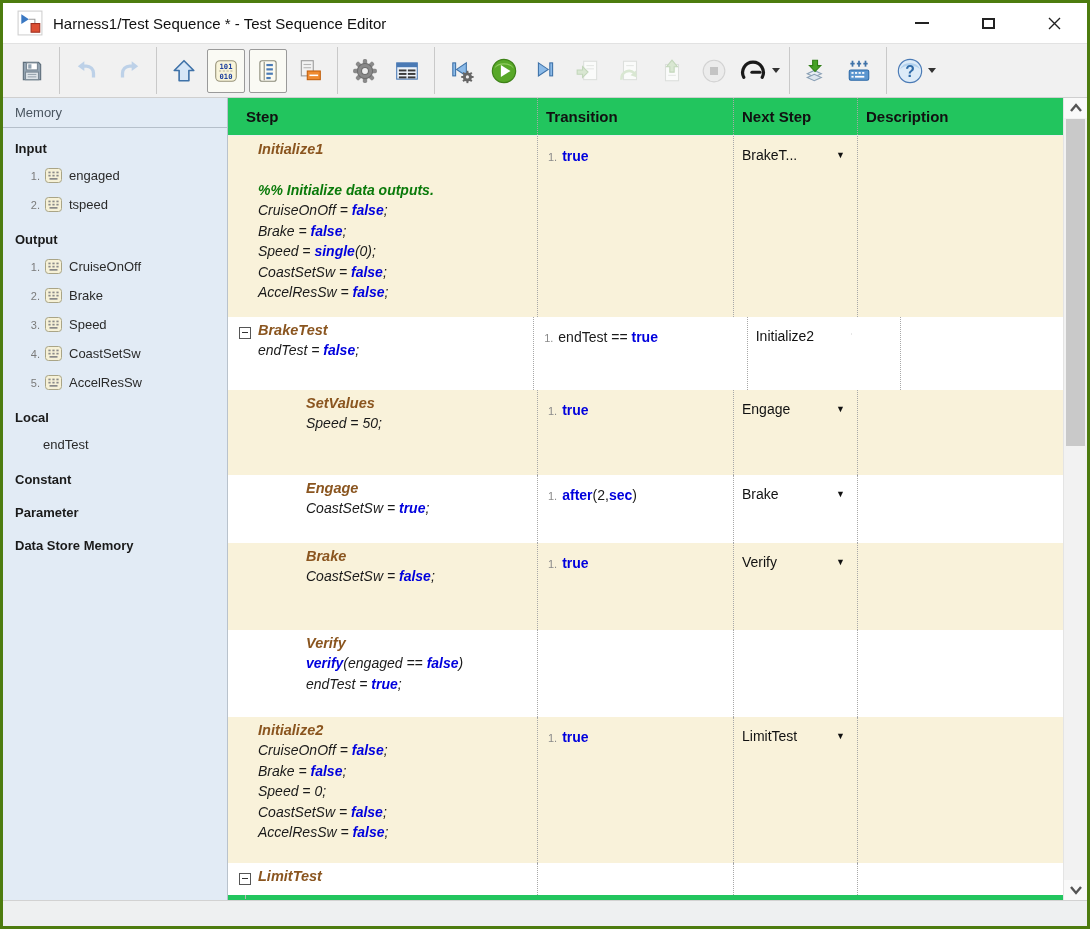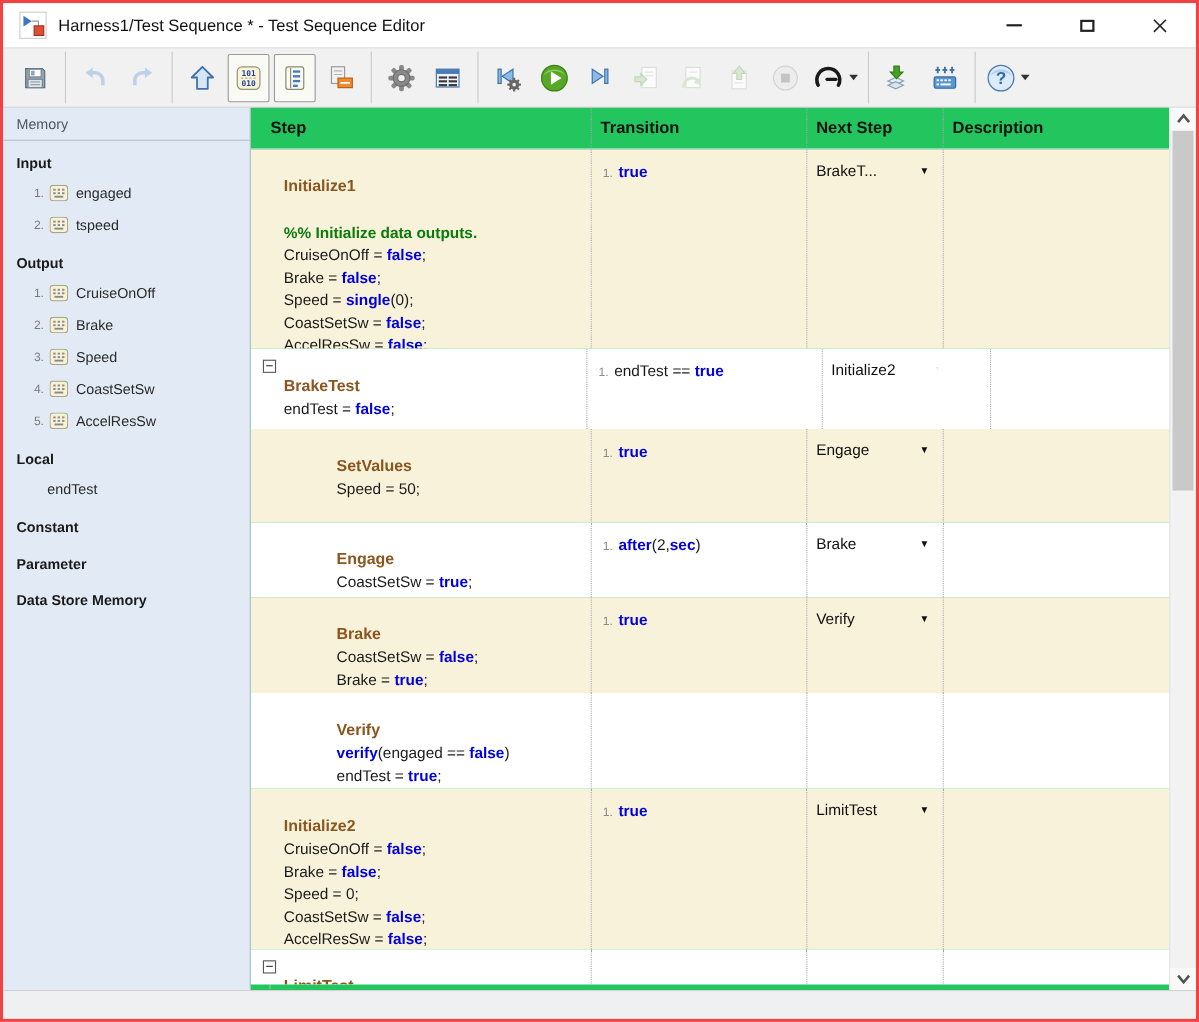--- a/index.html
+++ b/index.html
@@ -1,18 +1,18 @@
 <!DOCTYPE html>
 <html><head>
 <meta charset="utf-8">
 <style>
   * { margin:0; padding:0; box-sizing:border-box; }
   html,body { background:#fff; }
   body { font-family:"Liberation Sans", sans-serif; }
-  .window { width:1090px; height:929px; border:3px solid #ef4444; background:#fff;
+  .window { width:1090px; height:929px; border:3px solid #4d7c0f; background:#fff;
             display:flex; flex-direction:column; position:relative; }
   
   .titlebar { height:40px; display:flex; align-items:center; padding:0 10px; background:#fff; flex:0 0 auto; }
   .app-icon { width:26px; height:26px; margin-left:4px; }
   .title-text { font-size:15px; color:#111; margin-left:10px; flex:1; white-space:nowrap; }
   .win-controls { display:flex; align-items:center; gap:48px; padding-right:14px; }
   .wc { width:18px; height:18px; display:flex; align-items:center; justify-content:center; cursor:default; }
   .wc-min span { width:14px; height:2px; background:#222; display:block; }
   .wc-max span { width:13px; height:11px; border:2px solid #222; display:block; }
   
@@ -42,21 +42,21 @@
   .th { height:100%; display:flex; align-items:center; }
   .th-step { width:309px; padding-left:18px; }
   .th-tr   { width:196px; padding-left:8px; border-left:1px dotted #a8a8a8; }
   .th-next { width:124px; padding-left:8px; border-left:1px dotted #a8a8a8; }
   .th-desc { width:196px; padding-left:8px; border-left:1px dotted #a8a8a8; }
   .rows { position:relative; flex:1; overflow:hidden; }
   .trow { display:flex; overflow:hidden; position:relative; }
   .trow.beige { background:#f9f2da; }
   .trow.white { background:#fff; }
   .cell { height:100%; overflow:hidden; }
-  .step-cell { width:309px; padding:24px 4px 0 0; position:relative; }
+  .step-cell { width:309px; padding:3px 4px 0 0; position:relative;font-style:italic; }
   .tr-cell   { width:196px; border-left:1px dotted #a8a8a8; padding:12px 6px 0 10px; font-size:14px; color:#1a1a1a; }
   .next-cell { width:124px; border-left:1px dotted #a8a8a8; padding:10px 6px 0 8px; position:relative; font-size:14px; color:#111; }
   .desc-cell { width:196px; border-left:1px dotted #a8a8a8; }
   .step-name { font-size:14.5px; font-weight:bold; color:#8a551f; line-height:20px; padding-left:30px; }
   .step-name.indent { padding-left:78px; }
   .code-line { font-size:14px; line-height:20.5px; color:#1a1a1a; padding-left:30px; white-space:pre; }
   .code-line.indent { padding-left:78px; }
   .tok-kw { color:#0000dd; font-weight:bold; }
   .tok-plain { color:#1a1a1a; }
   .tok-comment { color:#0a7a0a; font-weight:bold; }
@@ -548,21 +548,20 @@
               <div class="code-line indent"><span class="tok-plain">CoastSetSw = </span><span class="tok-kw">true</span><span class="tok-plain">;</span></div>
             </div>
             <div class="cell tr-cell"><span class="tnum">1.</span><span class="tok-kw">after</span><span class="tok-plain">(2,</span><span class="tok-kw">sec</span><span class="tok-plain">)</span></div>
             <div class="cell next-cell"><span class="next-label">Brake</span><span class="next-arrow">▼</span></div>
             <div class="cell desc-cell"></div>
           </div>
           <div class="trow beige" style="height: 87px;">
             <div class="cell step-cell">
               <div class="step-name indent">Brake</div>
               <div class="code-line indent"><span class="tok-plain">CoastSetSw = </span><span class="tok-kw">false</span><span class="tok-plain">;</span></div>
-              <div class="code-line indent"><span class="tok-plain">Brake = </span><span class="tok-kw">true</span><span class="tok-plain">;</span></div>
             </div>
             <div class="cell tr-cell"><span class="tnum">1.</span><span class="tok-kw">true</span></div>
             <div class="cell next-cell"><span class="next-label">Verify</span><span class="next-arrow">▼</span></div>
             <div class="cell desc-cell"></div>
           </div>
           <div class="trow white" style="height: 87px;">
             <div class="cell step-cell">
               <div class="step-name indent">Verify</div>
               <div class="code-line indent"><span class="tok-kw">verify</span><span class="tok-plain">(engaged == </span><span class="tok-kw">false</span><span class="tok-plain">)</span></div>
               <div class="code-line indent"><span class="tok-plain">endTest = </span><span class="tok-kw">true</span><span class="tok-plain">;</span></div>

